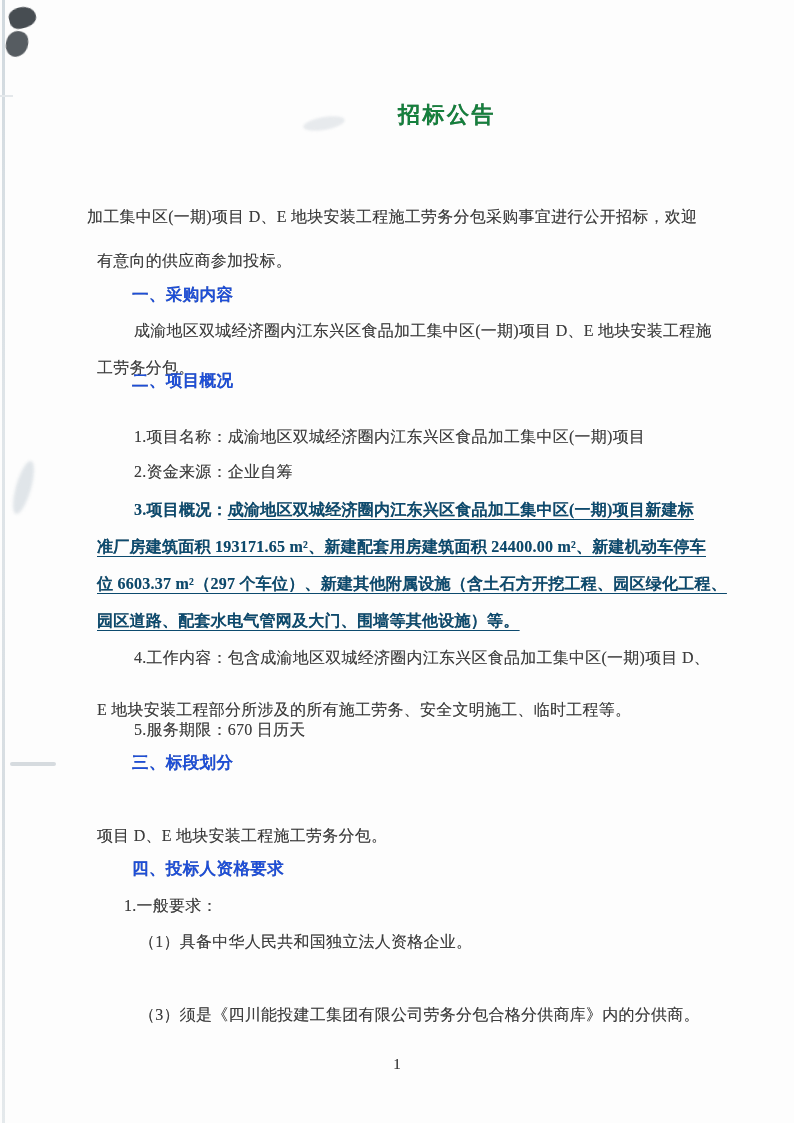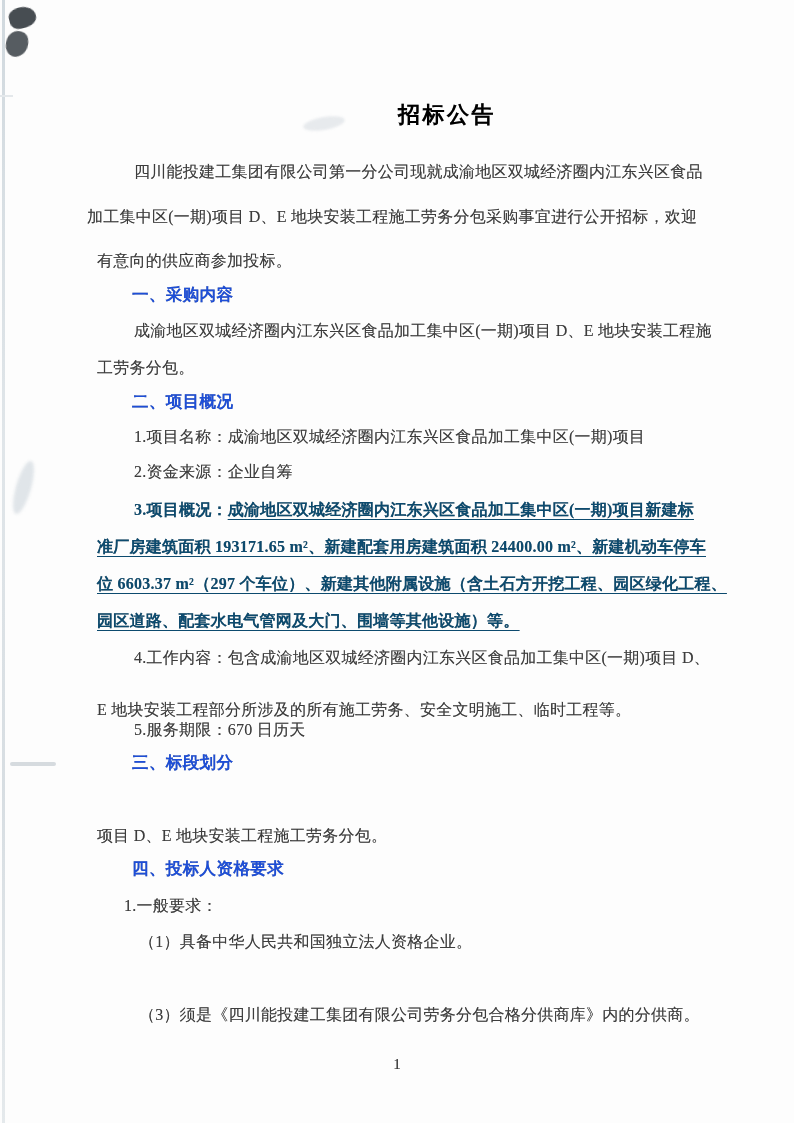--- a/index.html
+++ b/index.html
@@ -21,21 +21,21 @@
     text-shadow:0 0 0.5px rgba(80,80,80,0.55);
   }
   .h{font-weight:bold;font-size:16.5px;color:#1d4ed8;letter-spacing:0.4px;}
   .b{font-weight:bold;color:#0c4a6e;}
   .u{text-decoration:underline;text-underline-offset:4px;text-decoration-thickness:1.4px;}
   .title{
     position:absolute;
     font-size:22px;
     font-weight:600;
     letter-spacing:2.5px;
-    color:#000000;
+    color:#15803d;
     line-height:28px;
     text-shadow:0 0 0.5px rgba(60,60,60,0.6);
   }
   .pagenum{
     position:absolute;left:0;right:0;
     text-align:center;
     font-size:15px;color:#333333;
     text-shadow:0 0 0.4px rgba(80,80,80,0.5);
   }
   
@@ -81,29 +81,28 @@
   <div class="edge-line"></div>
   <div class="ink1"></div>
   <div class="ink2"></div>
   <div class="smudge-a"></div>
   <div class="smudge-b"></div>
   <div class="dash-a"></div>
   <div class="dash-b"></div>
 
   <div class="title" style="left:398px;top:101px;">招标公告</div>
 
-  <div class="ln" style="left:134px;top:161px;">四川能投建工集团有限公司第一分公司现就成渝地区双城经济圈内江东兴区食品</div>
   <div class="ln" style="left:87px;top:206px;">加工集中区(一期)项目 D、E 地块安装工程施工劳务分包采购事宜进行公开招标，欢迎</div>
   <div class="ln" style="left:97px;top:250px;">有意向的供应商参加投标。</div>
 
   <div class="ln h" style="left:132px;top:284px;">一、采购内容</div>
   <div class="ln" style="left:134px;top:320px;">成渝地区双城经济圈内江东兴区食品加工集中区(一期)项目 D、E 地块安装工程施</div>
   <div class="ln" style="left:97px;top:357px;">工劳务分包。</div>
 
-  <div class="ln h" style="left:132px;top:391px;">二、项目概况</div>
+  <div class="ln h" style="left:132px;top:370px;">二、项目概况</div>
   <div class="ln" style="left:134px;top:426px;">1.项目名称：成渝地区双城经济圈内江东兴区食品加工集中区(一期)项目</div>
   <div class="ln" style="left:134px;top:461px;">2.资金来源：企业自筹</div>
 
   <div class="ln" style="left:134px;top:499px;"><span class="b">3.项目概况：</span><span class="b u">成渝地区双城经济圈内江东兴区食品加工集中区(一期)项目新建标</span></div>
   <div class="ln b u" style="left:97px;top:536px;">准厂房建筑面积 193171.65 m²、新建配套用房建筑面积 24400.00 m²、新建机动车停车</div>
   <div class="ln b u" style="left:97px;top:573px;">位 6603.37 m²（297 个车位）、新建其他附属设施（含土石方开挖工程、园区绿化工程、</div>
   <div class="ln b u" style="left:97px;top:610px;">园区道路、配套水电气管网及大门、围墙等其他设施）等。</div>
 
   <div class="ln" style="left:134px;top:647px;">4.工作内容：包含成渝地区双城经济圈内江东兴区食品加工集中区(一期)项目 D、</div>
   <div class="ln" style="left:97px;top:684px;margin-top:15px;">E 地块安装工程部分所涉及的所有施工劳务、安全文明施工、临时工程等。</div>

